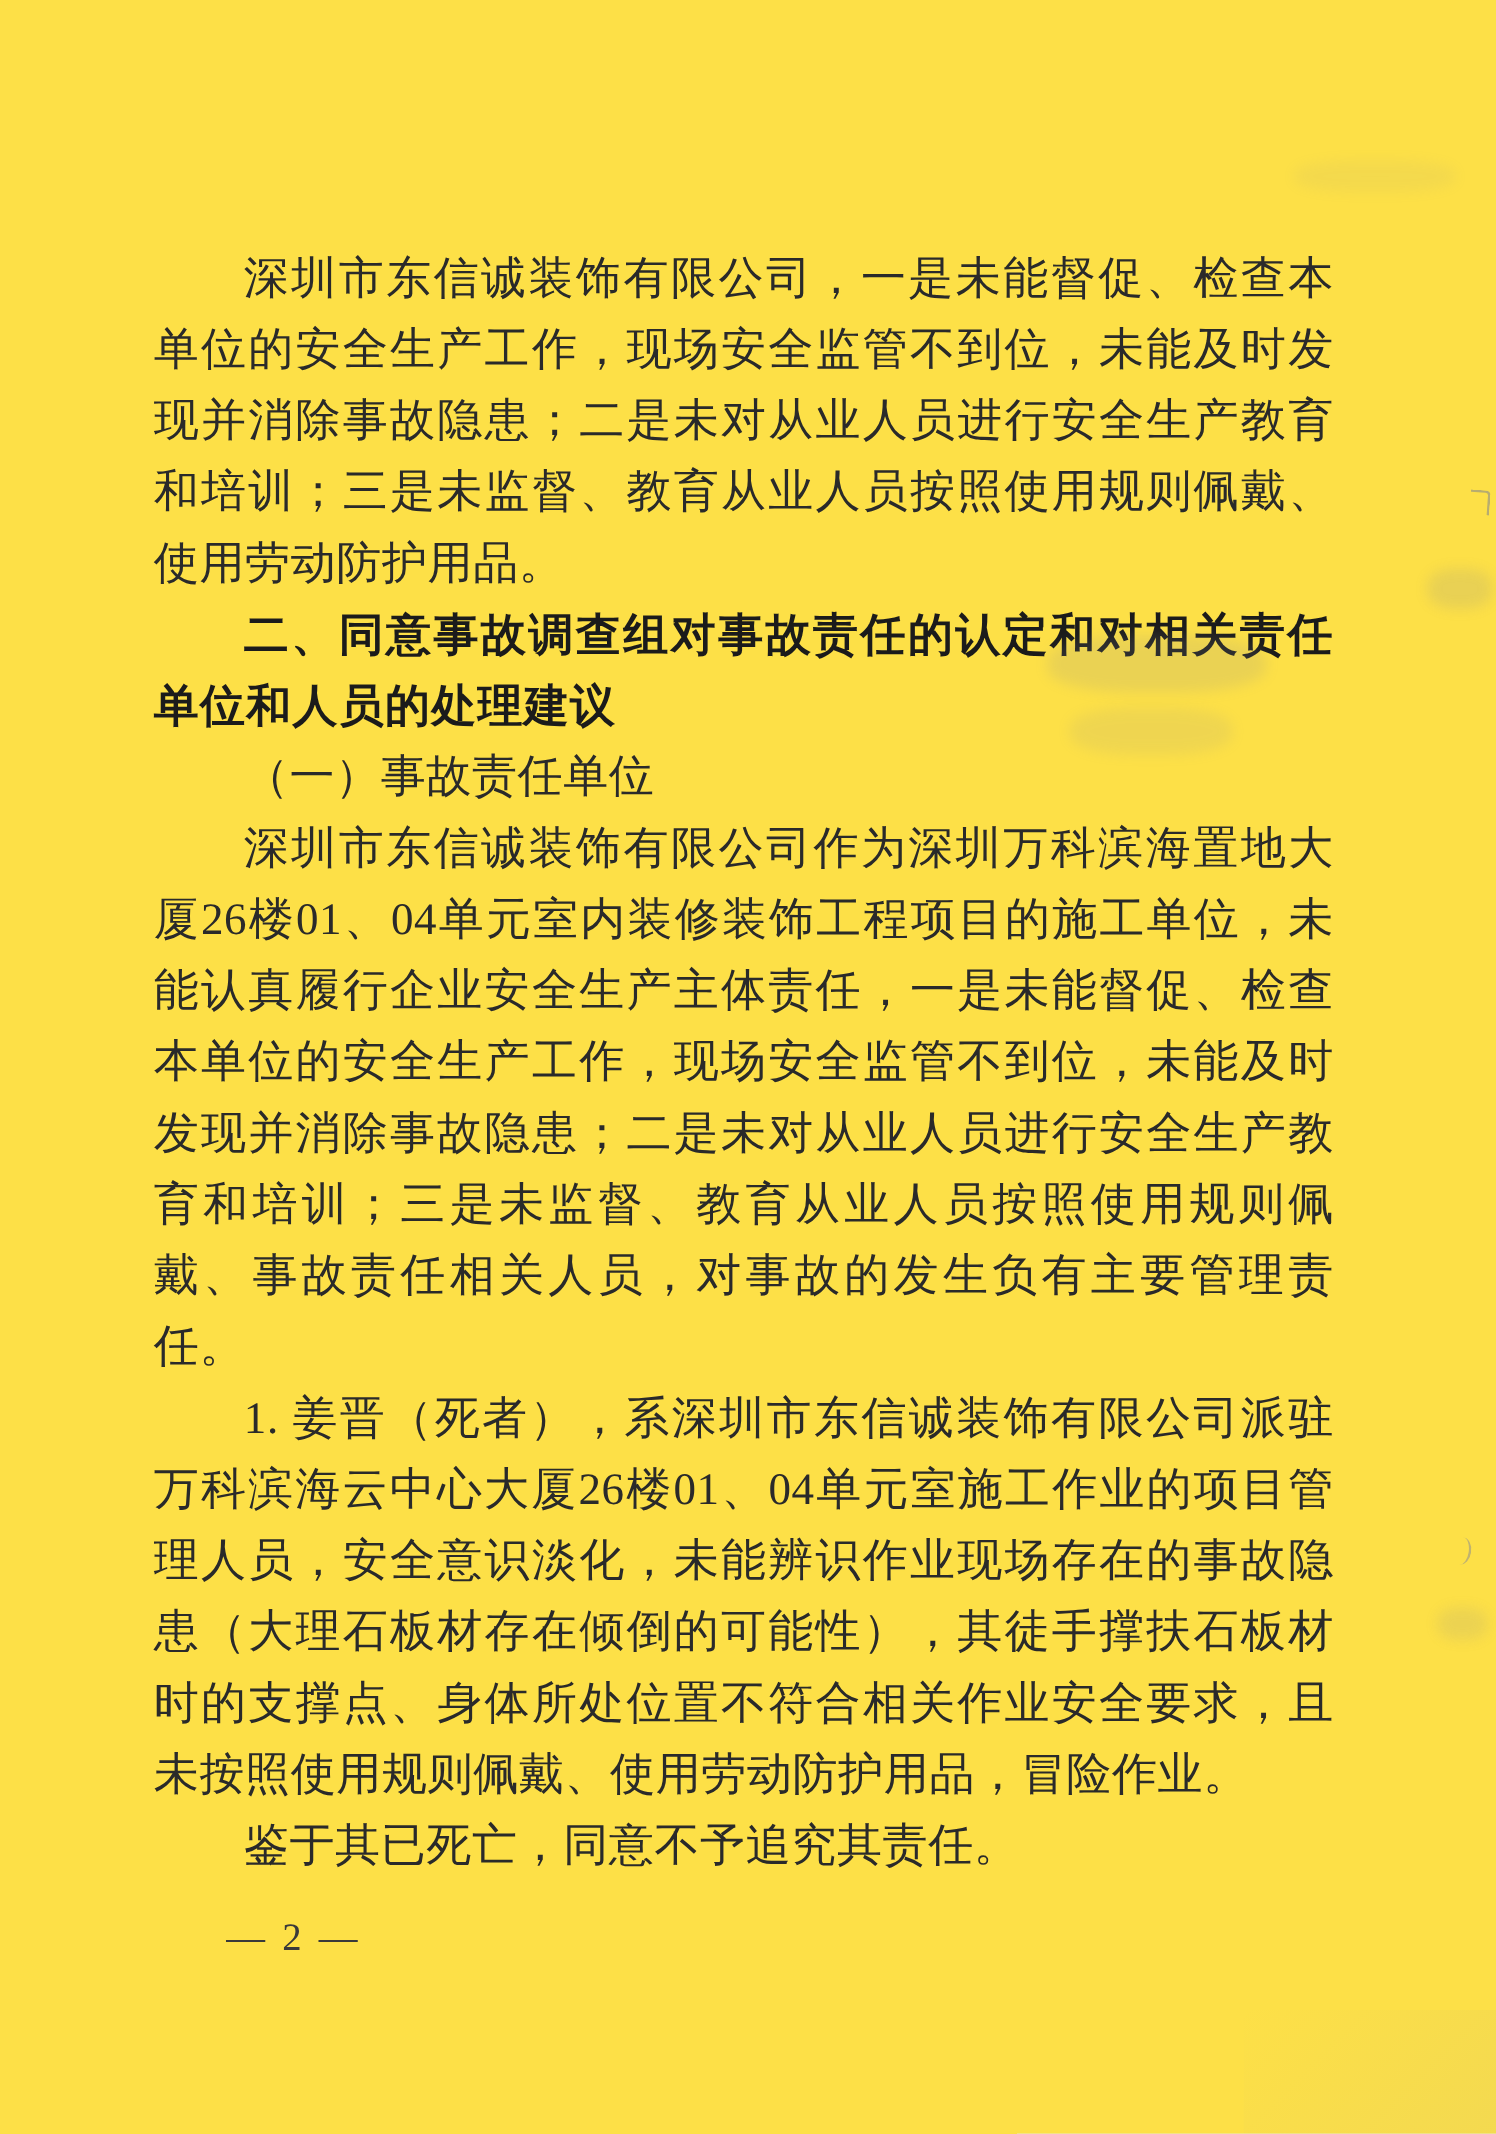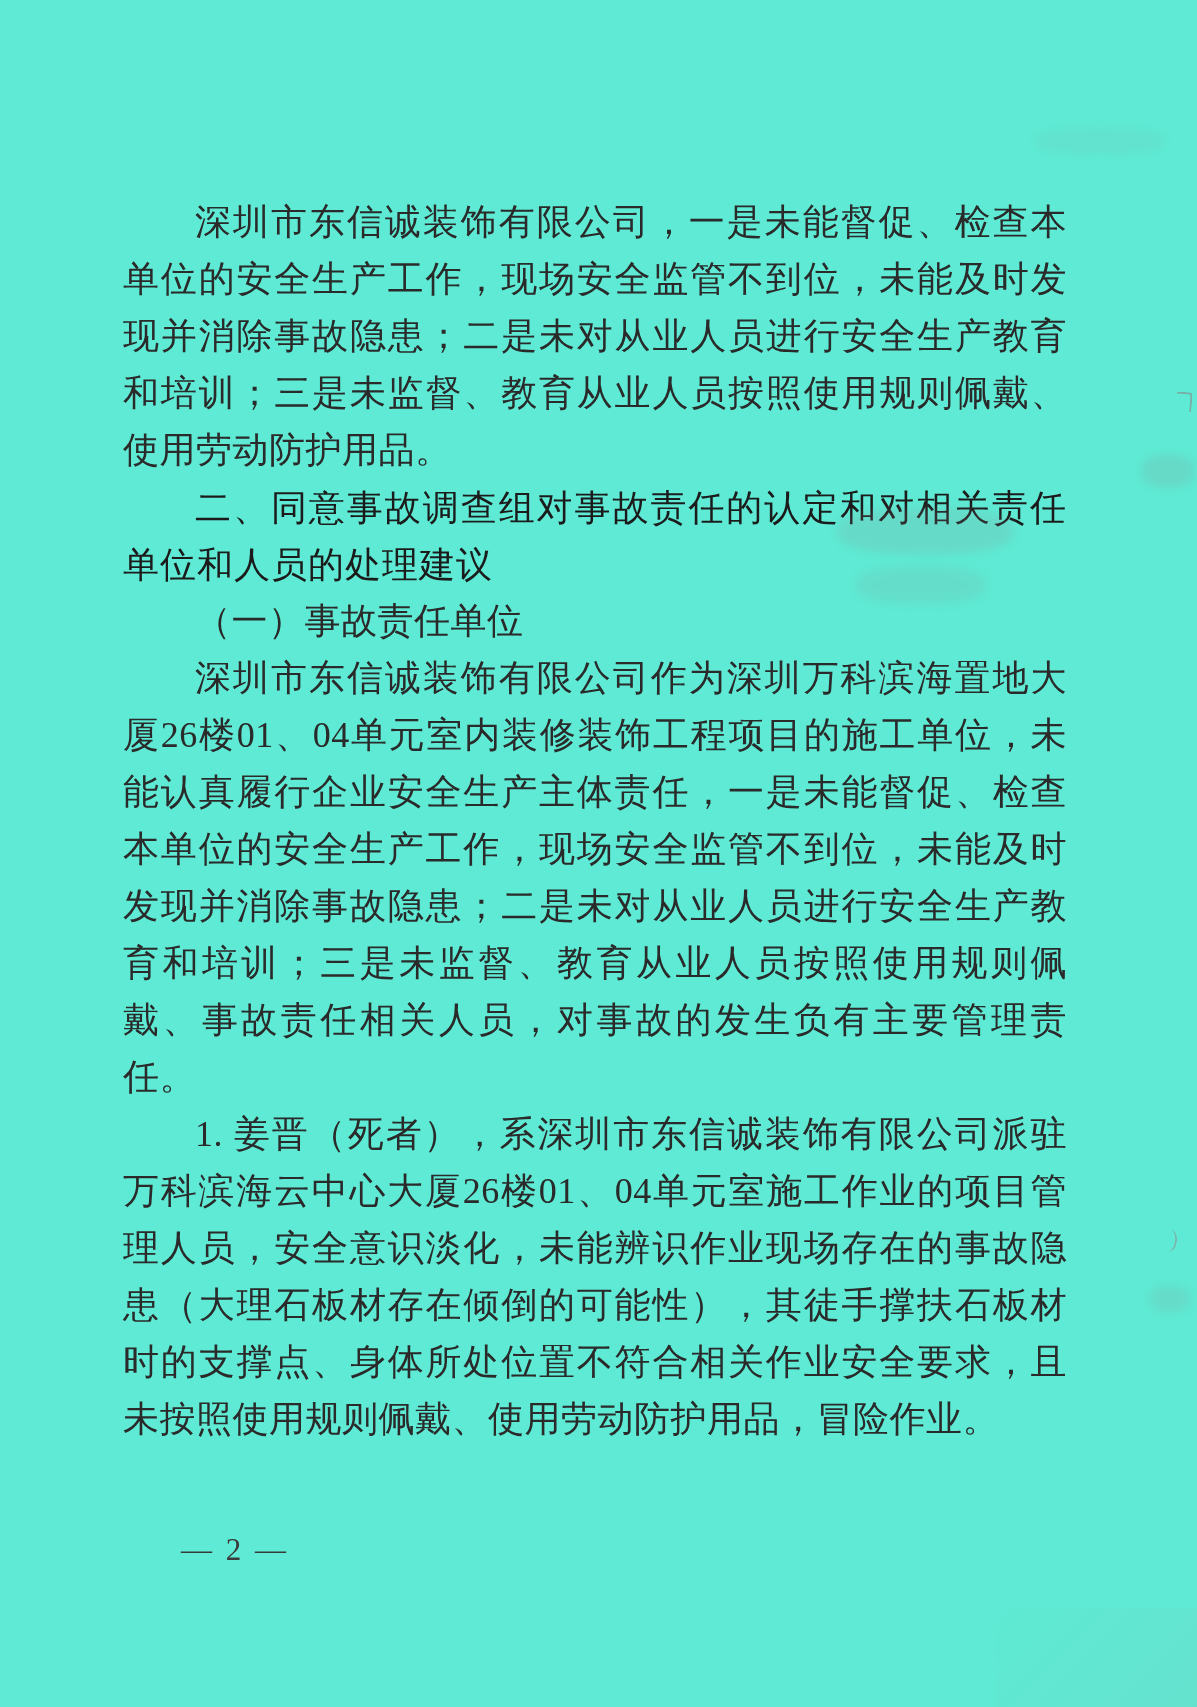--- a/index.html
+++ b/index.html
@@ -5,21 +5,21 @@
   html, body {
     margin: 0;
     padding: 0;
     background: #e8e8e8;
   }
   .page {
     position: relative;
     width: 1197px;
     height: 1707px;
     margin: 0 auto;
-    background: #5eead4;
+    background: #fde047;
     overflow: hidden;
     font-family: "Liberation Serif", "DejaVu Serif", serif;
   }
   .content {
     position: absolute;
     left: 123px;
     top: 194px;
     width: 944px;
     color: #2a2a2a;
   }
@@ -28,21 +28,21 @@
     font-size: 36px;
     line-height: 57px;
     text-indent: 2em;
     text-align: justify;
     text-justify: inter-character;
     word-break: break-all;
     letter-spacing: 0.5px;
   }
   .content p.heading {
     font-family: "Liberation Sans", "DejaVu Sans", sans-serif;
-    font-weight: normal;
+    font-weight: bold;
     color: #1b1b1b;
     letter-spacing: 1px;
   }
   .page-number {
     position: absolute;
     left: 181px;
     top: 1533px;
     font-size: 31px;
     line-height: 34px;
     color: #3a3a3a;
@@ -85,20 +85,21 @@
 <body>
 
 <div class="page">
 
   <main class="content">
     <p class="body">深圳市东信诚装饰有限公司，一是未能督促、检查本单位的安全生产工作，现场安全监管不到位，未能及时发现并消除事故隐患；二是未对从业人员进行安全生产教育和培训；三是未监督、教育从业人员按照使用规则佩戴、使用劳动防护用品。</p>
     <p class="heading">二、同意事故调查组对事故责任的认定和对相关责任单位和人员的处理建议</p>
     <p class="subheading">（一）事故责任单位</p>
     <p class="body">深圳市东信诚装饰有限公司作为深圳万科滨海置地大厦26楼01、04单元室内装修装饰工程项目的施工单位，未能认真履行企业安全生产主体责任，一是未能督促、检查本单位的安全生产工作，现场安全监管不到位，未能及时发现并消除事故隐患；二是未对从业人员进行安全生产教育和培训；三是未监督、教育从业人员按照使用规则佩戴、事故责任相关人员，对事故的发生负有主要管理责任。</p>
     <p class="body">1. 姜晋（死者），系深圳市东信诚装饰有限公司派驻万科滨海云中心大厦26楼01、04单元室施工作业的项目管理人员，安全意识淡化，未能辨识作业现场存在的事故隐患（大理石板材存在倾倒的可能性），其徒手撑扶石板材时的支撑点、身体所处位置不符合相关作业安全要求，且未按照使用规则佩戴、使用劳动防护用品，冒险作业。</p>
+    <p class="body">鉴于其已死亡，同意不予追究其责任。</p>
   </main>
 
   <div class="page-number">— 2 —</div>
 
   <div class="artifact ghost-smudge" style="left:1035px; top:128px; width:130px; height:26px; opacity:0.08;"></div>
   <div class="artifact hook-mark" style="left:1176px; top:392px;"></div>
   <div class="artifact ghost-smudge" style="left:1142px; top:455px; width:52px; height:32px; opacity:0.18;"></div>
   <div class="artifact ghost-smudge" style="left:838px; top:508px; width:175px; height:46px; opacity:0.17;"></div>
   <div class="artifact ghost-smudge" style="left:856px; top:566px; width:130px; height:38px; opacity:0.12;"></div>
   <div class="artifact curl-mark" style="left:1165px; top:1230px;"></div>

